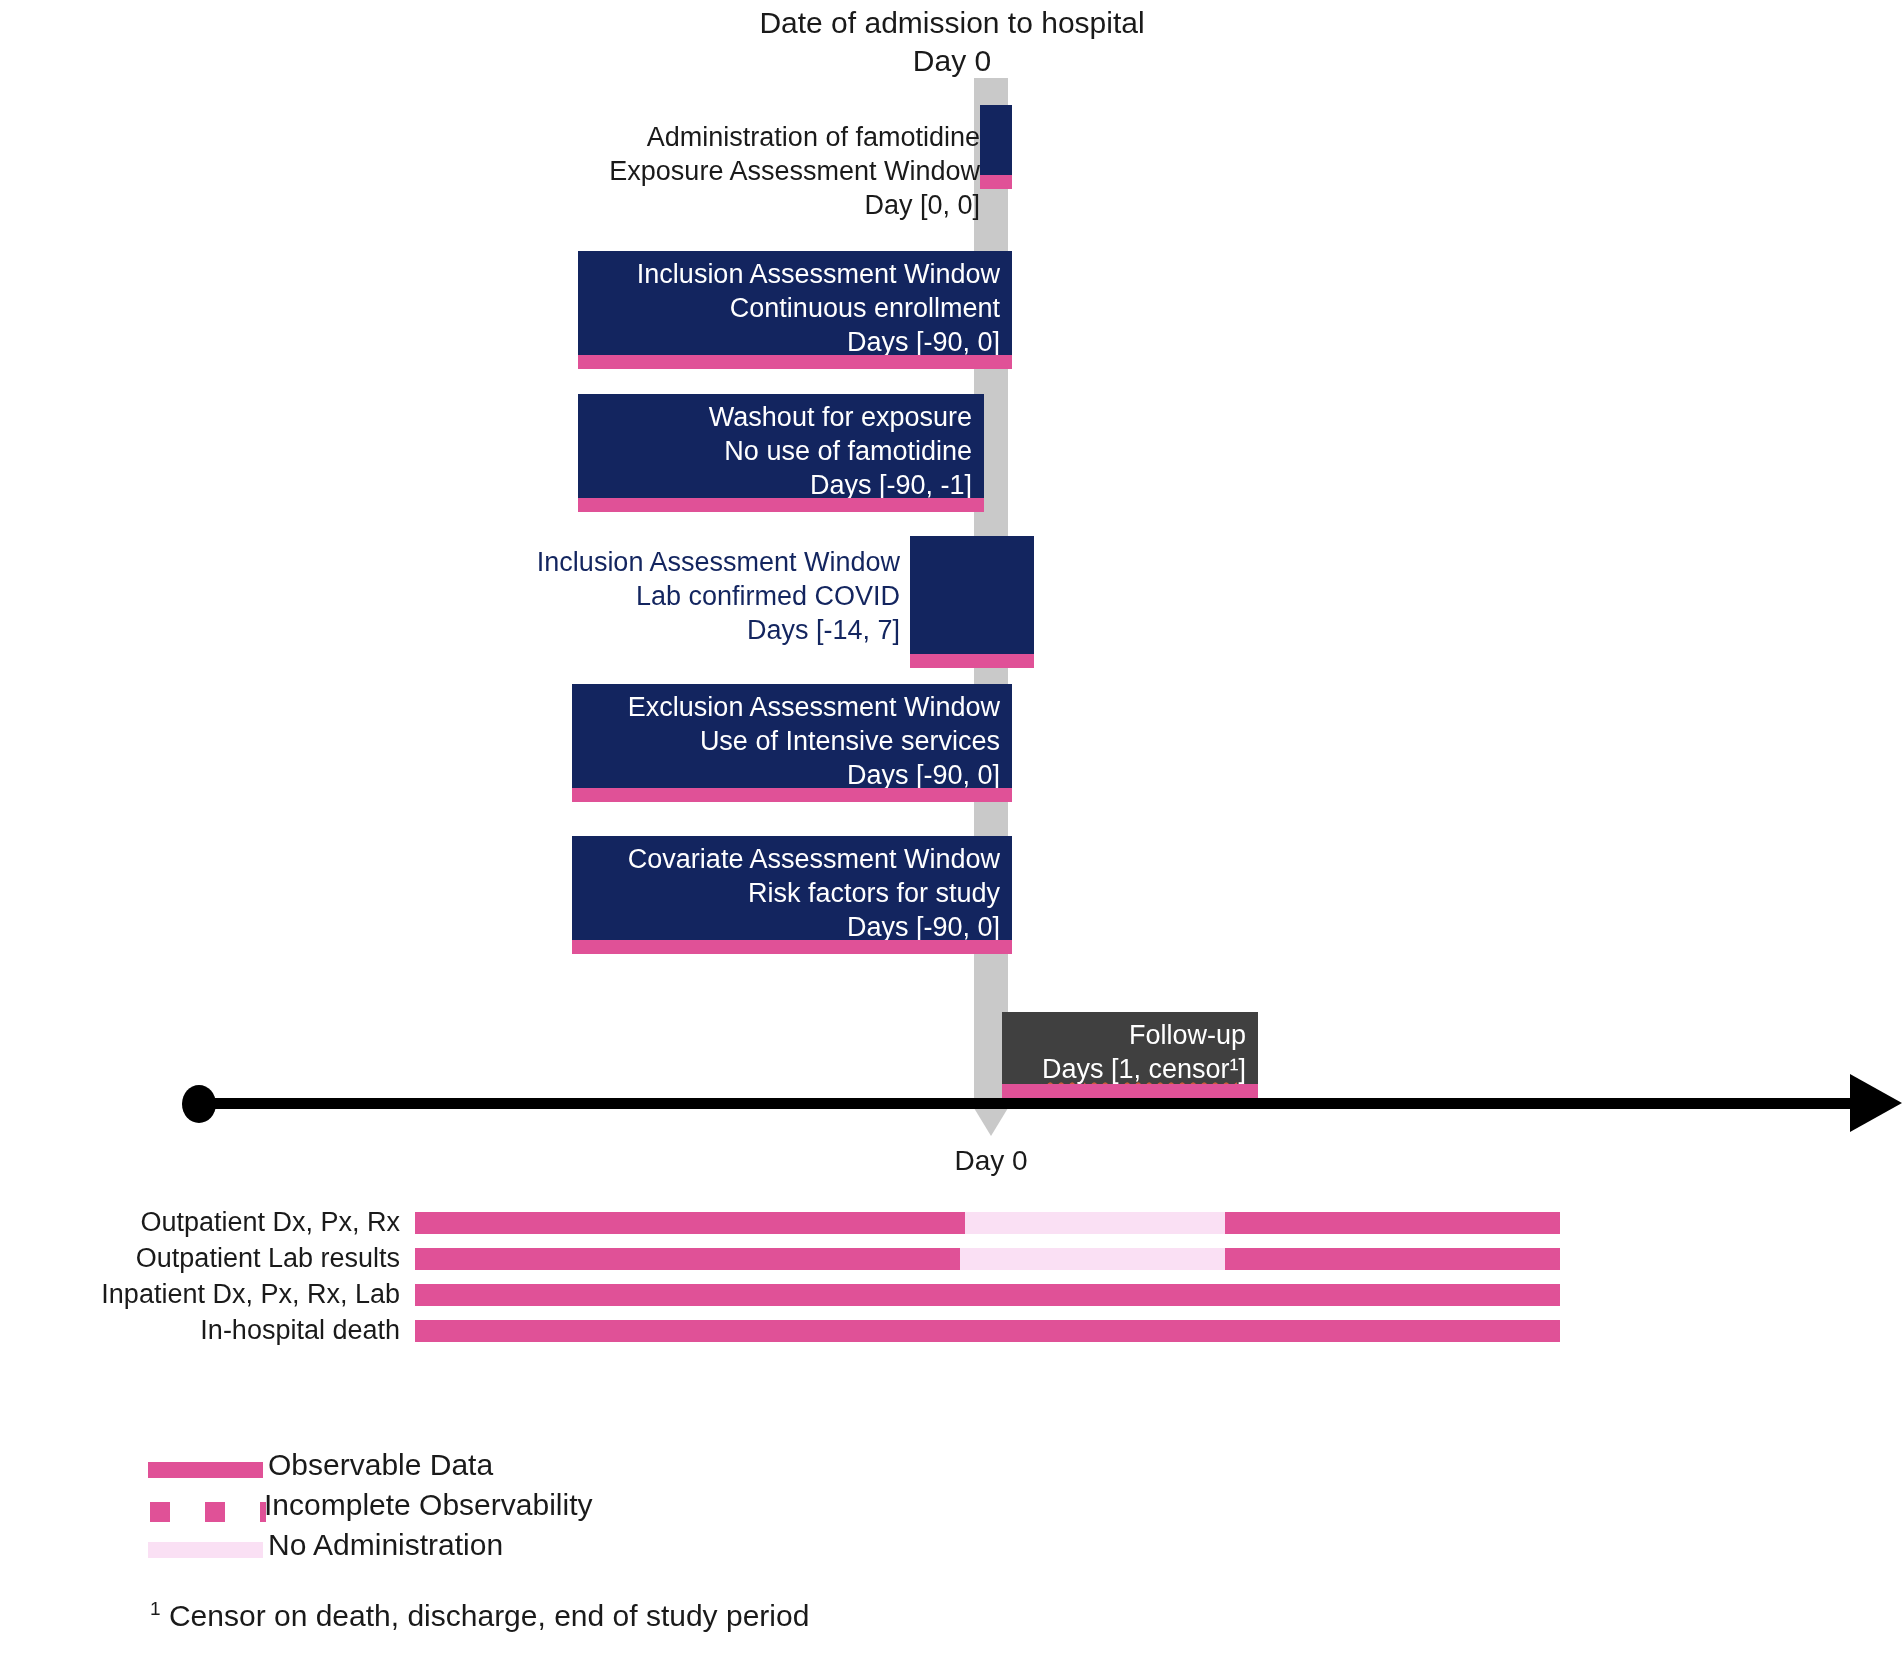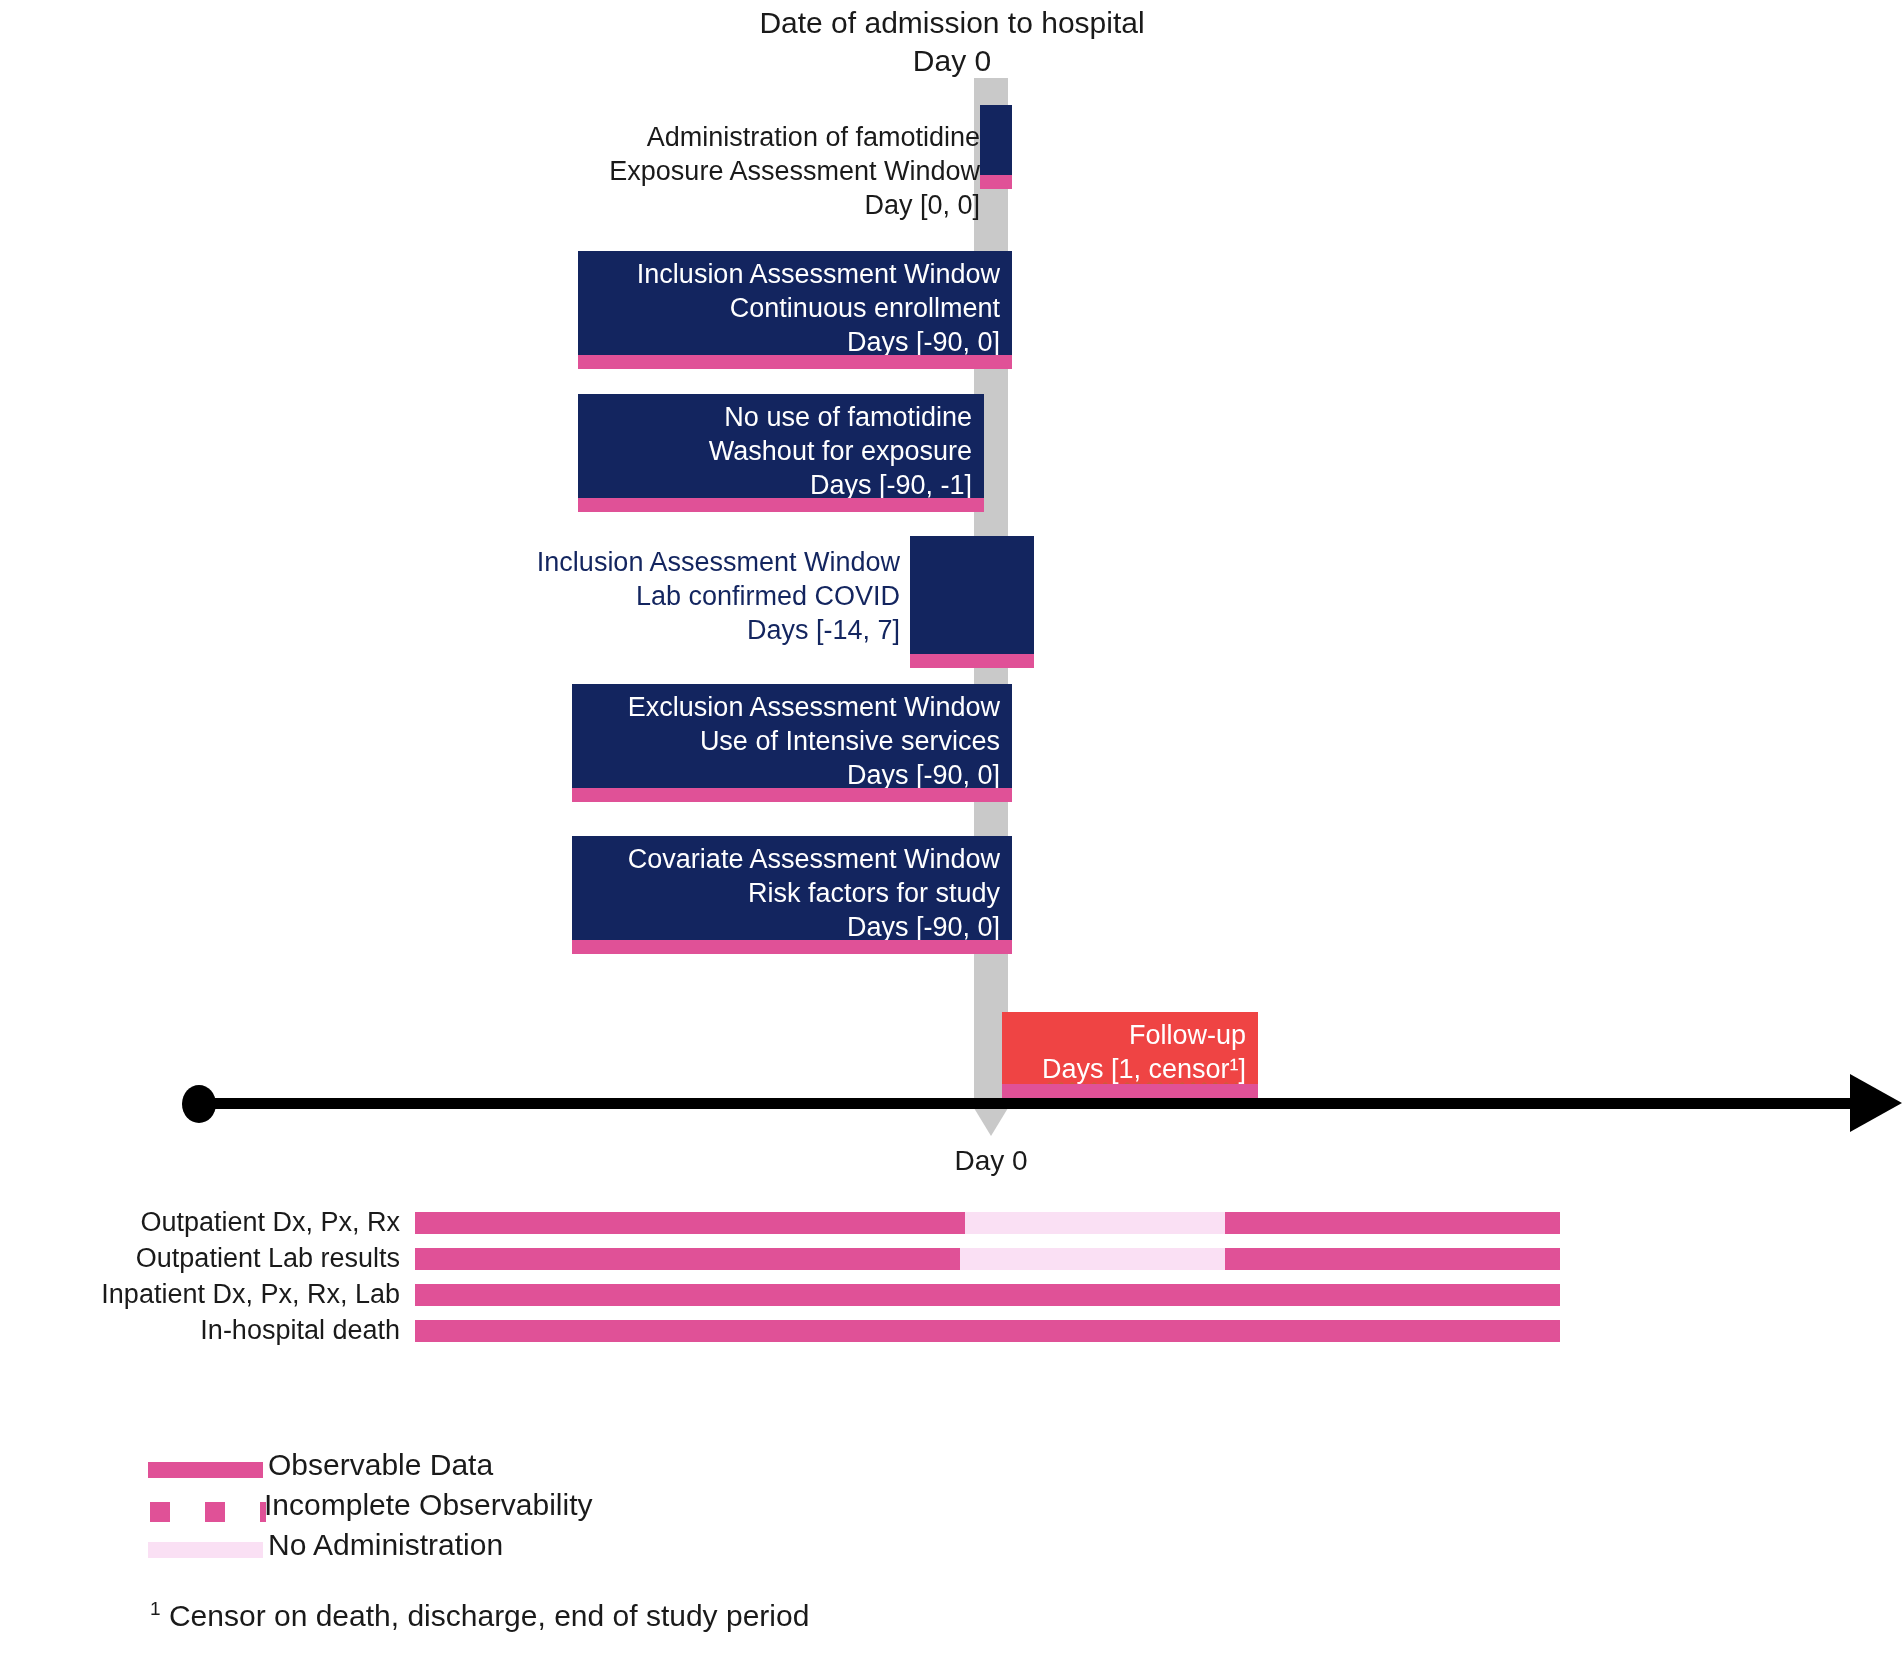--- a/index.html
+++ b/index.html
@@ -29,21 +29,21 @@
   }
   #index-axis-label{
     left:874px;top:1145px;width:234px;text-align:center;
     font-size:28px;color:#1a1a1a;
   }
   .wbox{
     position:absolute;background:#13255f;box-sizing:border-box;
     padding:6px 12px 4px 12px;
     color:#ffffff;font-size:27px;line-height:34px;text-align:right;
   }
-  .wbox.green{background:#ef4444;}
+  .wbox.green{background:#404040;}
   .wbox .ln{display:block;white-space:nowrap;}
   .wunder{position:absolute;background:#e05197;height:14px;}
   .wlabel{
     position:absolute;text-align:right;font-size:27px;line-height:34px;
     color:#1a1a1a;white-space:nowrap;
   }
   .wlabel.navy{color:#13255f;}
   .wlabel .ln{display:block;}
 
   
@@ -111,22 +111,22 @@
   <div class="wunder" style="left:980px;top:175px;width:32px;"></div>
 
   <div class="wbox" style="left:578px;top:251px;width:434px;height:104px;">
     <span class="ln">Inclusion Assessment Window</span>
     <span class="ln">Continuous enrollment</span>
     <span class="ln">Days [-90, 0]</span>
   </div>
   <div class="wunder" style="left:578px;top:355px;width:434px;"></div>
 
   <div class="wbox" style="left:578px;top:394px;width:406px;height:104px;">
+    <span class="ln">Washout for exposure</span>
     <span class="ln">No use of famotidine</span>
-    <span class="ln">Washout for exposure</span>
     <span class="ln">Days [-90, -1]</span>
   </div>
   <div class="wunder" style="left:578px;top:498px;width:406px;"></div>
 
   <div class="wlabel navy" style="left:430px;top:545px;width:470px;">
     <span class="ln">Inclusion Assessment Window</span>
     <span class="ln">Lab confirmed COVID</span>
     <span class="ln">Days [-14, 7]</span>
   </div>
   <div class="wbox" style="left:910px;top:536px;width:124px;height:118px;padding:0;"></div>

